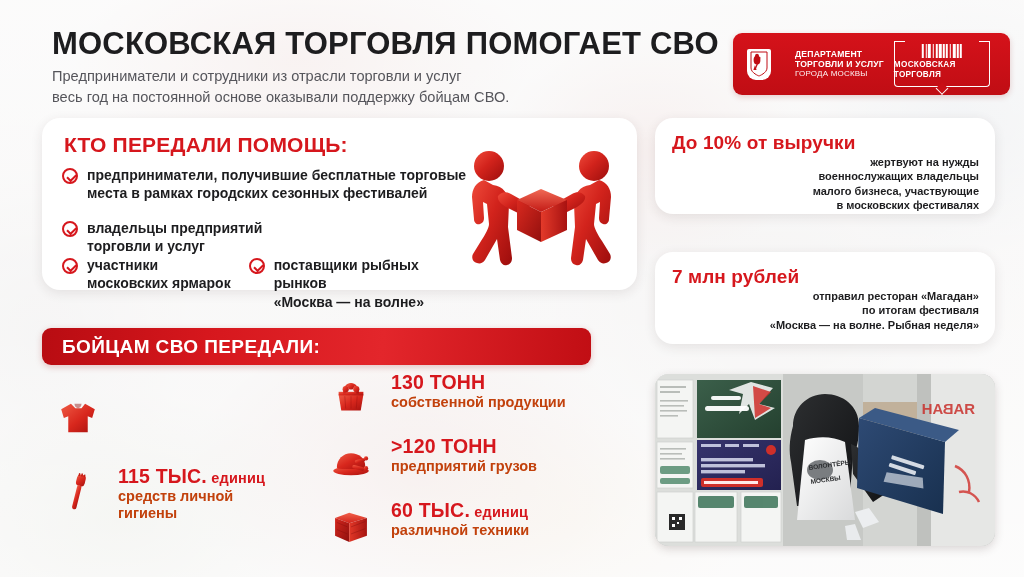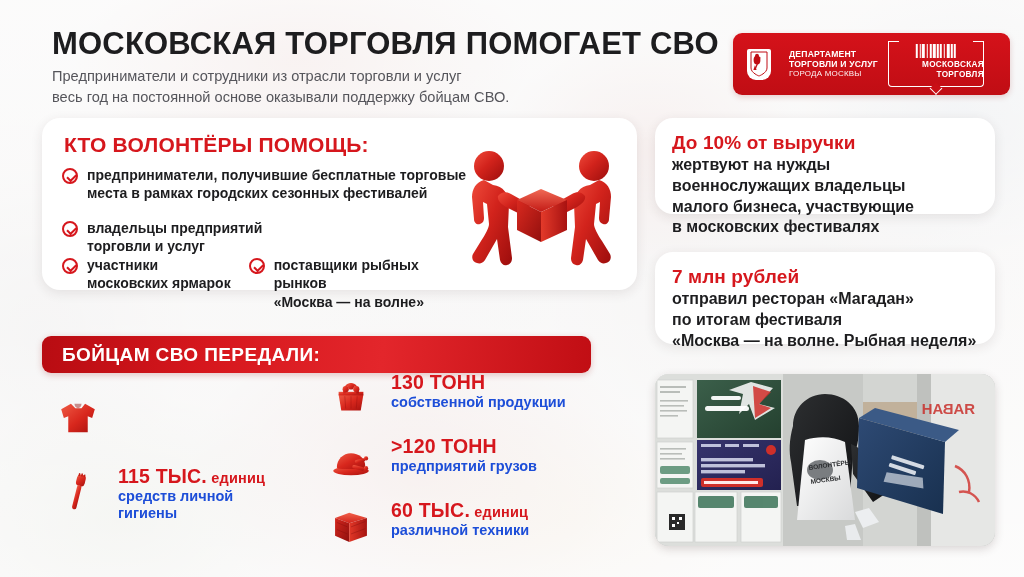--- a/index.html
+++ b/index.html
@@ -28,36 +28,36 @@
     font-size:14.6px;line-height:1.45;color:#55555b;font-weight:400;
   }
 
   
   .logobar{
     position:absolute;right:14px;top:33px;width:277px;height:62px;
     background:linear-gradient(180deg,#d5121a,#c00d14);
     border-radius:9px;display:flex;align-items:center;gap:10px;padding:0 14px;
     box-shadow:0 2px 6px rgba(140,0,0,.18);
   }
-  .dep{display:flex;align-items:center;gap:18px;}
+  .dep{display:flex;align-items:center;gap:24px;}
   .crest{width:24px;height:31px;background:#fff;border-radius:2px 2px 9px 9px;
     position:relative;flex:0 0 auto;display:flex;align-items:center;justify-content:center;}
   .deptxt{color:#fff;line-height:1.18;}
   .deptxt .l1,.deptxt .l2{font-size:8.6px;font-weight:bold;letter-spacing:.2px;}
   .deptxt .l3{font-size:8px;font-weight:400;letter-spacing:.2px;opacity:.95;}
   .mt{position:relative;width:96px;height:46px;flex:0 0 auto;}
   .mt .brk{position:absolute;inset:0;border:1.4px solid #fff;border-top:none;border-radius:0 0 4px 4px;}
   .mt .brk:before,.mt .brk:after{content:"";position:absolute;top:0;width:10px;height:1.4px;background:#fff;}
   .mt .brk:before{left:0;} .mt .brk:after{right:0;}
   .mt .notch{position:absolute;bottom:-6px;left:50%;transform:translateX(-50%) rotate(45deg);
     width:9px;height:9px;background:#c90f16;border-right:1.4px solid #fff;border-bottom:1.4px solid #fff;}
   .mt .bars{position:absolute;top:3px;left:50%;transform:translateX(-50%);
     display:flex;gap:1.6px;align-items:flex-end;height:14px;}
   .mt .bars i{display:block;background:#fff;height:100%;}
-  .mt .mlab{position:absolute;top:19px;left:0;right:0;text-align:right;color:#fff;
+  .mt .mlab{position:absolute;top:19px;left:0;right:0;text-align:left;color:#fff;
     font-size:8.2px;font-weight:bold;line-height:1.22;letter-spacing:.3px;}
 
   
   .card{position:absolute;background:#fff;border-radius:18px;box-shadow:0 3px 12px rgba(60,40,40,.10);}
 
   #card-who{left:42px;top:118px;width:595px;height:172px;}
   .who-h{position:absolute;left:22px;top:15px;font-size:21px;font-weight:bold;color:#d6171d;letter-spacing:.2px;}
   .bullets{position:absolute;left:20px;top:48px;width:420px;}
   .bullet{display:flex;gap:9px;margin-bottom:13px;}
   .chk{flex:0 0 auto;width:16px;height:16px;border:2px solid #d6171d;border-radius:50%;
@@ -66,40 +66,40 @@
        border-left:2px solid #d6171d;border-bottom:2px solid #d6171d;transform:rotate(-45deg);}
   .btxt{font-size:14px;font-weight:bold;color:#1d1d1f;line-height:1.32;}
   .bullets-row{position:absolute;left:20px;top:138px;display:flex;gap:18px;}
   .bullets-row .bullet{margin:0;}
 
   .movers{position:absolute;right:8px;top:22px;width:175px;height:140px;}
 
   #card-pct{left:655px;top:118px;width:340px;height:96px;}
   #card-rub{left:655px;top:252px;width:340px;height:92px;}
   .stat-h{font-size:19px;font-weight:bold;color:#d6171d;letter-spacing:.1px;}
-  .stat-b{font-size:16px;font-weight:bold;color:#1d1d1f;line-height:1.3;margin-top:1px;}
+  .stat-b{font-size:11px;font-weight:bold;color:#1d1d1f;line-height:1.3;margin-top:1px;text-align:right;}
   .card .pad{padding:14px 16px 0 17px;}
 
   
   .banner{
-    position:absolute;left:42px;top:336px;width:549px;height:37px;
+    position:absolute;left:42px;top:328px;width:549px;height:37px;
     background:linear-gradient(95deg,#b80c12 0%,#d6171d 30%,#e3262b 62%,#c10e14 100%);
     border-radius:9px;display:flex;align-items:center;padding-left:20px;
     box-shadow:0 2px 7px rgba(150,10,10,.22);
   }
   .banner span{color:#fff;font-size:19px;font-weight:bold;letter-spacing:.4px;}
 
   
   .colA{position:absolute;left:52px;top:392px;width:270px;}
   .colB{position:absolute;left:325px;top:372px;width:310px;}
   .srow{display:flex;align-items:flex-start;gap:14px;margin-bottom:16px;}
   .sico{flex:0 0 auto;width:52px;height:52px;display:flex;align-items:center;justify-content:center;}
   .stxt .big{font-size:19.5px;font-weight:bold;color:#d6171d;letter-spacing:.2px;line-height:1.12;}
   .stxt .big .sm{font-size:14.5px;}
-  .stxt .sub{font-size:14.5px;font-weight:bold;color:#1d4ed8;line-height:1.2;}
+  .stxt .sub{font-size:14.5px;font-weight:bold;color:#c2410c;line-height:1.2;}
 
   
   #photo{position:absolute;left:655px;top:374px;width:340px;height:172px;border-radius:14px;
     overflow:hidden;box-shadow:0 3px 10px rgba(60,40,40,.18);background:#cfd3d6;}
 </style>
 </head>
 <body>
 
 <div id="bg">
   <svg width="1024" height="577" style="position:absolute;inset:0">
@@ -188,21 +188,21 @@
           <i style="width:2px"></i>
       </div>
       <div class="mlab">
         <div>МОСКОВСКАЯ</div>
         <div>ТОРГОВЛЯ</div>
       </div>
     </div>
   </div>
 
   <div class="card" id="card-who">
-    <div class="who-h">КТО ВОЛОНТЁРЫ ПОМОЩЬ:</div>
+    <div class="who-h">КТО ПЕРЕДАЛИ ПОМОЩЬ:</div>
 
     <div class="bullets">
       <div class="bullet">
         <span class="chk"></span>
         <span class="btxt">предприниматели, получившие бесплатные торговые места в рамках городских сезонных фестивалей</span>
       </div>
       <div class="bullet" style="margin-top:16px">
         <span class="chk"></span>
         <span class="btxt" style="white-space:pre-line">владельцы предприятий
 торговли и услуг</span>

